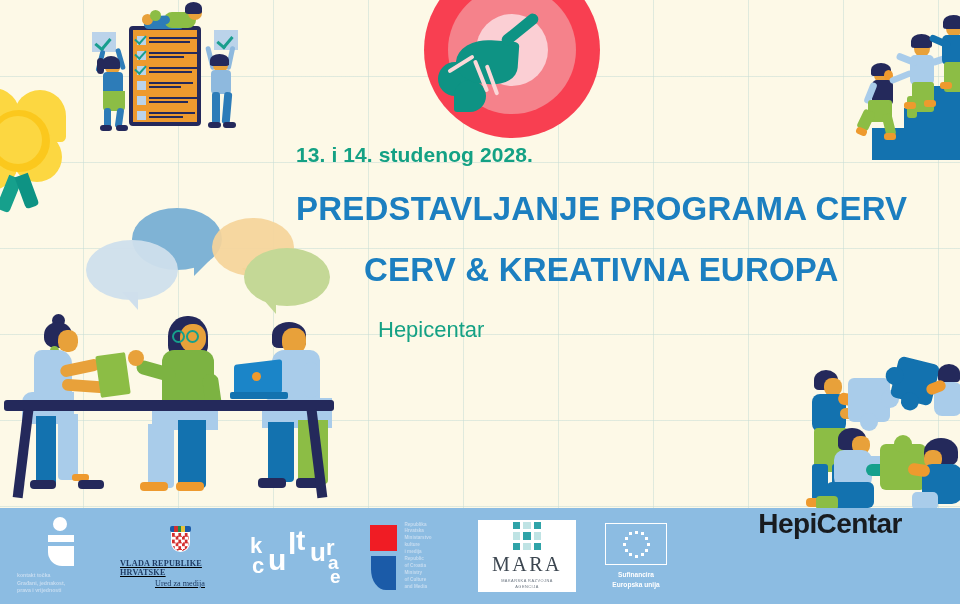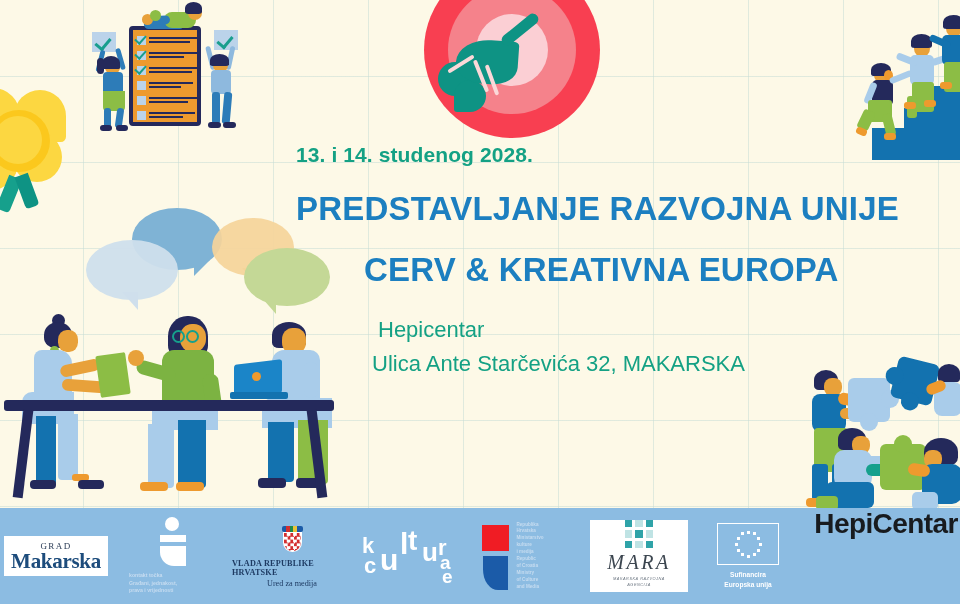--- a/index.html
+++ b/index.html
@@ -198,21 +198,21 @@
   .cerv-b2{
     position:absolute; left:8px; top:29px; width:26px; height:20px;
     background:#fff; border-radius:0 0 0 14px;
   }
   .cerv-text{
     font-size:5.2px; color:#C6DCF0; line-height:1.45; text-align:left;
     width:86px; margin-top:5px; font-weight:700;
   }
 
   
-  #logo-vlada { width:120px; }
+  #logo-vlada { width:120px;text-decoration:underline; }
   .coa{ position:relative; width:26px; height:30px; margin-bottom:4px; }
   .coa-shield{
     position:absolute; left:4px; top:7px; width:19px; height:20px;
     background:
       repeating-conic-gradient(#fff 0 25%, #D32F2F 0 50%) 0 0/6.4px 6.6px;
     border-radius:0 0 48% 48%;
     border:.8px solid #fff;
   }
   .coa-crown{
     position:absolute; left:3px; top:1px; width:21px; height:6px;
@@ -255,21 +255,21 @@
   .mk-text{
     font-size:4.6px; line-height:1.5; color:#C6DCF0; font-weight:700;
     text-align:left; width:50px;
   }
 
   
   #logo-mara { width:110px; }
   .mara-box{
     background:#fff; width:98px; height:72px;
     display:flex; flex-direction:column; align-items:center;
-    font-style:italic;
+    justify-content:center;
   }
   .mara-grid{
     width:28px; height:28px;
     display:grid; grid-template-columns:repeat(3,1fr);
     grid-template-rows:repeat(3,1fr); gap:3px; margin-bottom:4px;
   }
   .mara-grid i{ display:block; background:#2FA3A8; }
   .mara-grid i.pale{ background:#BFE3E4; }
   .mara-name{
     font-family:"Liberation Serif", serif; font-size:20px;
@@ -577,36 +577,29 @@
       <div class="head" style="left:134px; top:86px; width:34px; height:28px; background:#24295B; border-radius:50% 50% 30% 30%;"></div>
       <div class="head" style="left:134px; top:98px; width:18px; height:18px; background:#E8A13A; border-radius:44%;"></div>
       <div class="limb" style="left:132px; top:112px; width:40px; height:40px; background:#1372AF; border-radius:10px;"></div>
       <div class="limb" style="left:118px; top:112px; width:22px; height:12px; background:#EE9A2E; border-radius:6px; transform:rotate(8deg);"></div>
       <div class="limb" style="left:122px; top:140px; width:26px; height:18px; background:#A9CCEA; border-radius:5px;"></div>
     </div>
   </div>
 
   <div class="text-block">
     <div class="date">13. i 14. studenog 2028.</div>
-    <div class="title1">PREDSTAVLJANJE RAZVOJNA UNIJE</div>
+    <div class="title1">PREDSTAVLJANJE PROGRAMA CERV</div>
     <div class="title2">CERV &amp; KREATIVNA EUROPA</div>
     <div class="venue">
       <div>Hepicentar</div>
-      <div>Ulica Ante Starčevića 32, MAKARSKA</div>
     </div>
   </div>
 
   <div id="logobar">
 
-    <div class="logo-cell" id="logo-makarska">
-      <div class="makarska-box">
-        <div class="mk-grad">GRAD</div>
-        <div class="mk-name">Makarska</div>
-      </div>
-    </div>
 
     <div class="logo-cell" id="logo-cerv">
       <div class="cerv-mark">
         <div class="cerv-dot"></div>
         <div class="cerv-b1"></div>
         <div class="cerv-b2"></div>
       </div>
       <div class="cerv-text" style="white-space:pre-line;">kontakt točka
 Građani, jednakost,
 prava i vrijednosti</div>

